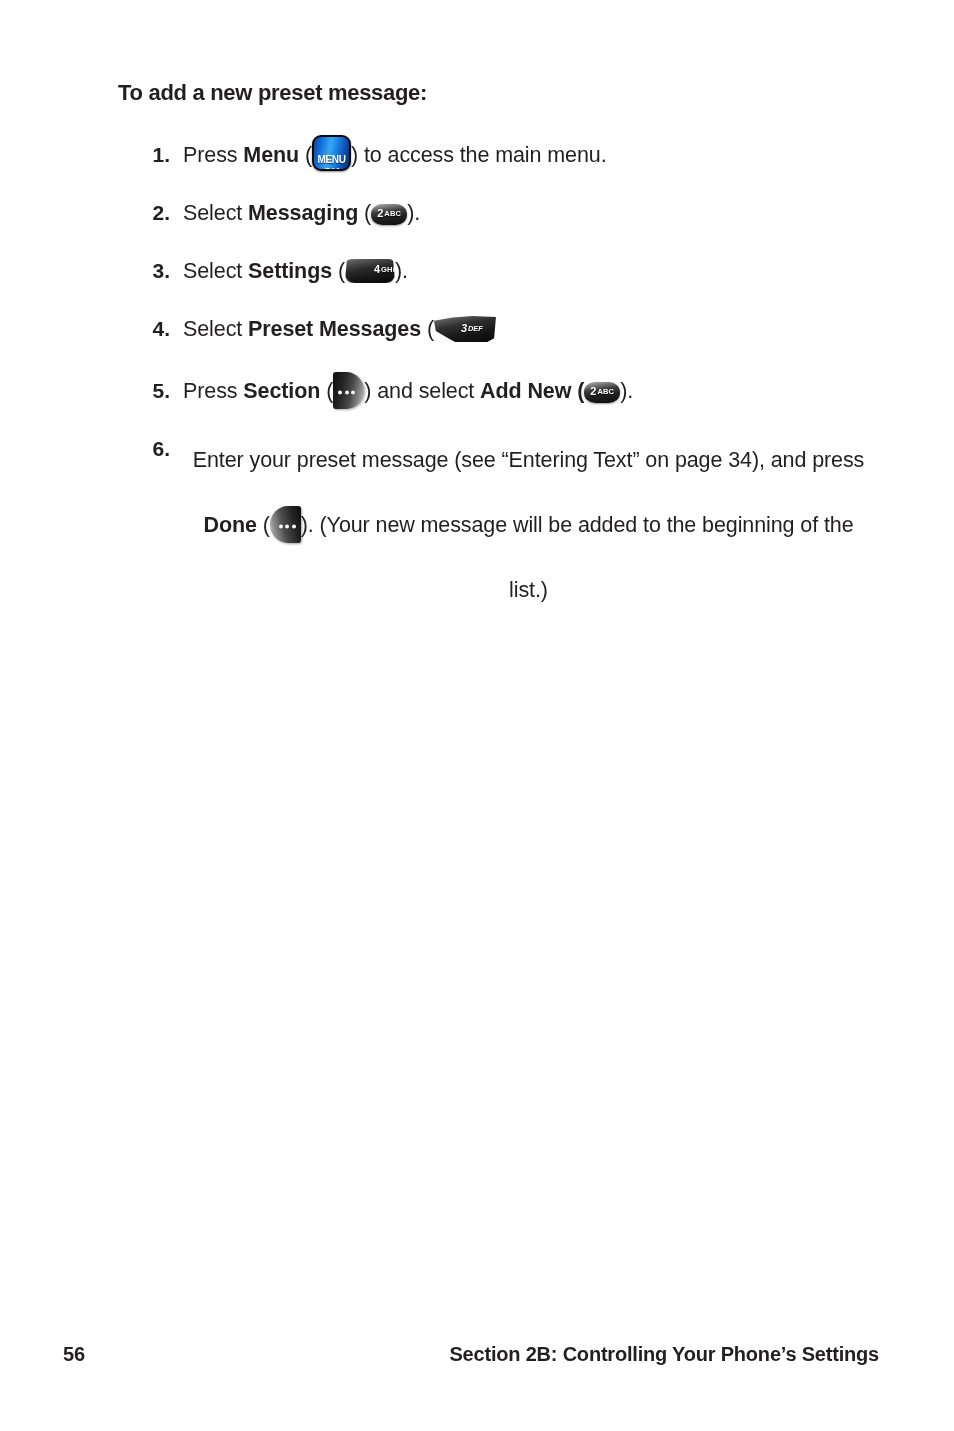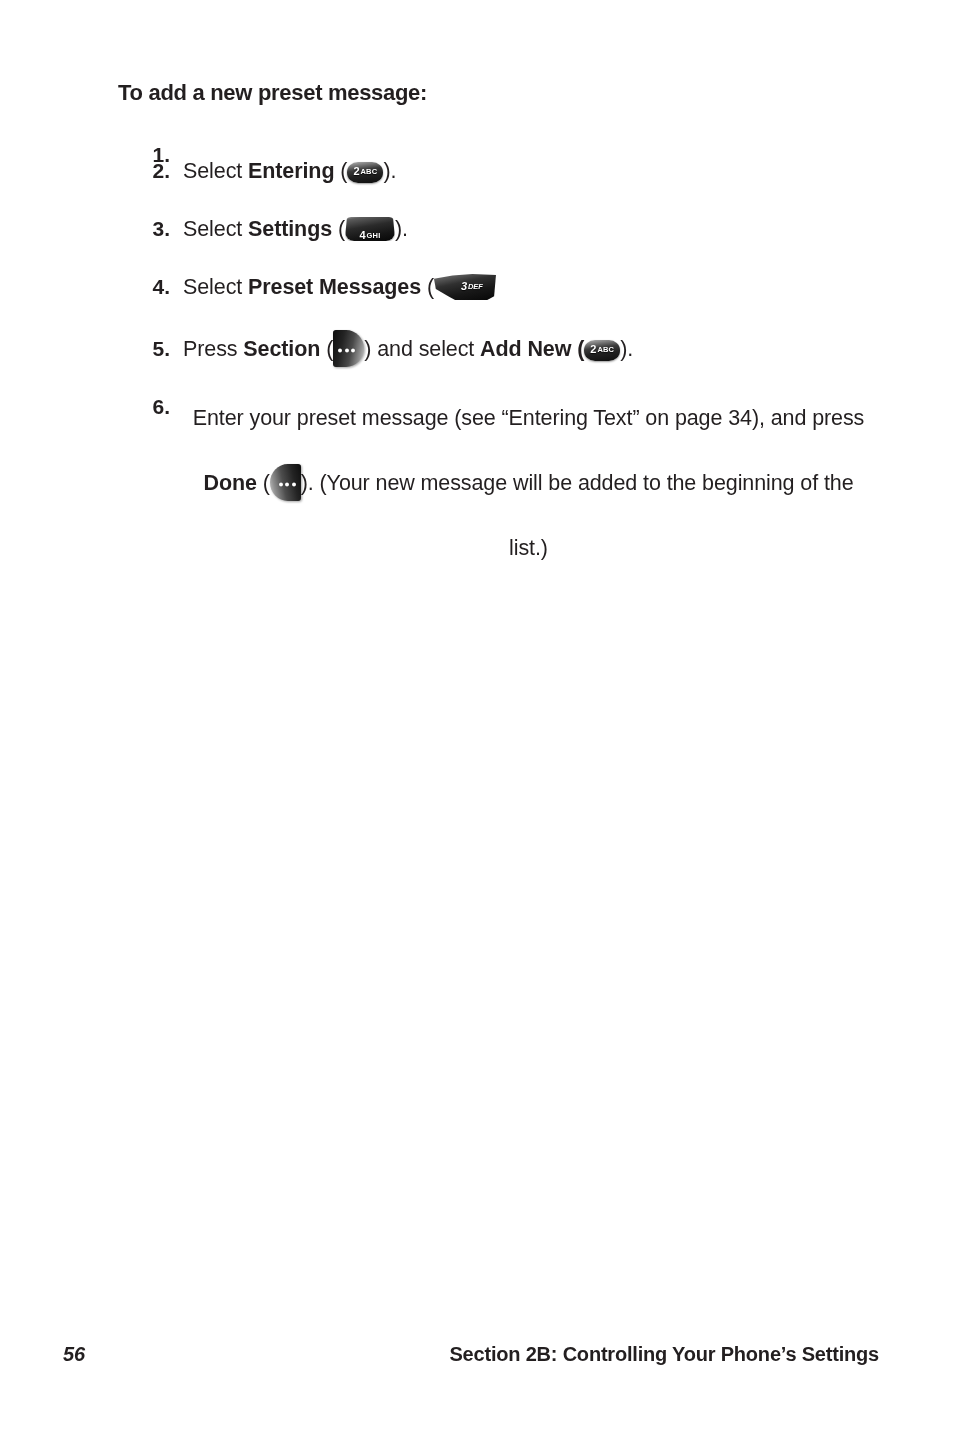--- a/index.html
+++ b/index.html
@@ -134,21 +134,21 @@
 
   
   .key-num.k4 {
     width: 50px;
     height: 24px;
     border-radius: 6px 6px 9px 9px;
     background: linear-gradient(170deg, #9c9c9c 0%, #5d5d5d 10%,
                 #2b2b2b 40%, #161616 70%, #060606 100%);
     clip-path: polygon(4% 0%, 96% 0%, 100% 88%, 92% 100%, 8% 100%, 0% 88%);
   }
-  .key-num.k4 .glyph { top: 12px; }
+  .key-num.k4 .glyph { top: 4px; text-align: right; }
 
   
   .key-wedge {
     width: 62px;
     height: 26px;
     vertical-align: -6px;
     background: linear-gradient(168deg, #a5a5a5 0%, #6a6a6a 9%,
                 #303030 36%, #171717 66%, #070707 100%);
     clip-path: polygon(0% 18%, 30% 6%, 62% 0%, 100% 4%, 97% 86%,
                        86% 100%, 34% 100%, 23% 86%, 3% 58%);
@@ -219,21 +219,20 @@
     bottom: 58px;
     height: 30px;
   }
   .footer-page {
     position: absolute;
     left: 63px;
     top: 0;
     font-size: 20px;
     font-weight: bold;
     color: #231f20;
-    font-style: italic;
   }
   .footer-section {
     position: absolute;
     left: 0; right: 75px;
     top: 0;
     text-align: right;
     font-size: 20px;
     font-weight: bold;
     letter-spacing: -0.2px;
     color: #231f20;
@@ -243,25 +242,26 @@
 <body>
 
 <div class="page">
 
   <div class="section-heading">To add a new preset message:</div>
 
   <div class="steps">
 
     <div class="step">
       <div class="step-num">1.</div>
+      <div class="step-body"><span>Press </span><b>Menu</b><span> (</span><span class="key key-menuok"><span class="lbl l1">MENU</span><span class="lbl l2">OK</span></span><span>) to access the main menu.</span></div>
     </div>
 
     <div class="step">
       <div class="step-num">2.</div>
-      <div class="step-body"><span>Select </span><b>Entering</b><span> (</span><span class="key key-num k2"><span class="glyph"><span>2</span><span class="sub">ABC</span></span></span><span>).</span></div>
+      <div class="step-body"><span>Select </span><b>Messaging</b><span> (</span><span class="key key-num k2"><span class="glyph"><span>2</span><span class="sub">ABC</span></span></span><span>).</span></div>
     </div>
 
     <div class="step">
       <div class="step-num">3.</div>
       <div class="step-body"><span>Select </span><b>Settings</b><span> (</span><span class="key key-num k4"><span class="glyph"><span>4</span><span class="sub">GHI</span></span></span><span>).</span></div>
     </div>
 
     <div class="step">
       <div class="step-num">4.</div>
       <div class="step-body"><span>Select </span><b>Preset Messages</b><span> (</span><span class="key key-wedge"><span class="glyph"><span>3</span><span class="sub">DEF</span></span></span></div>

